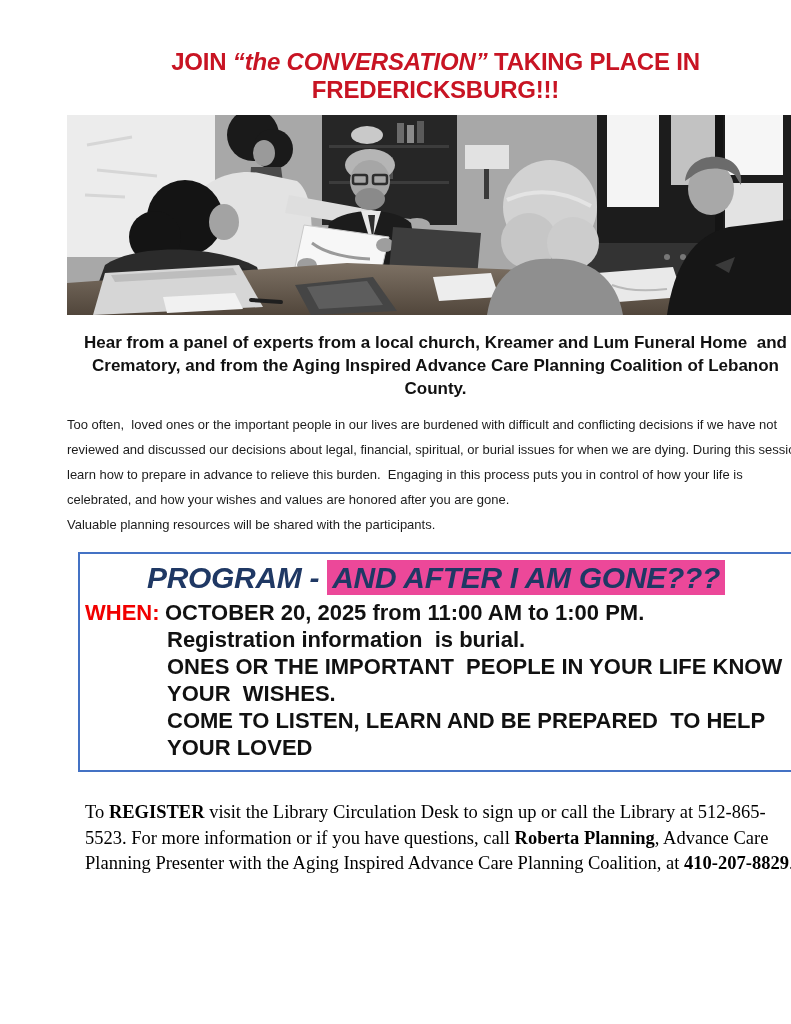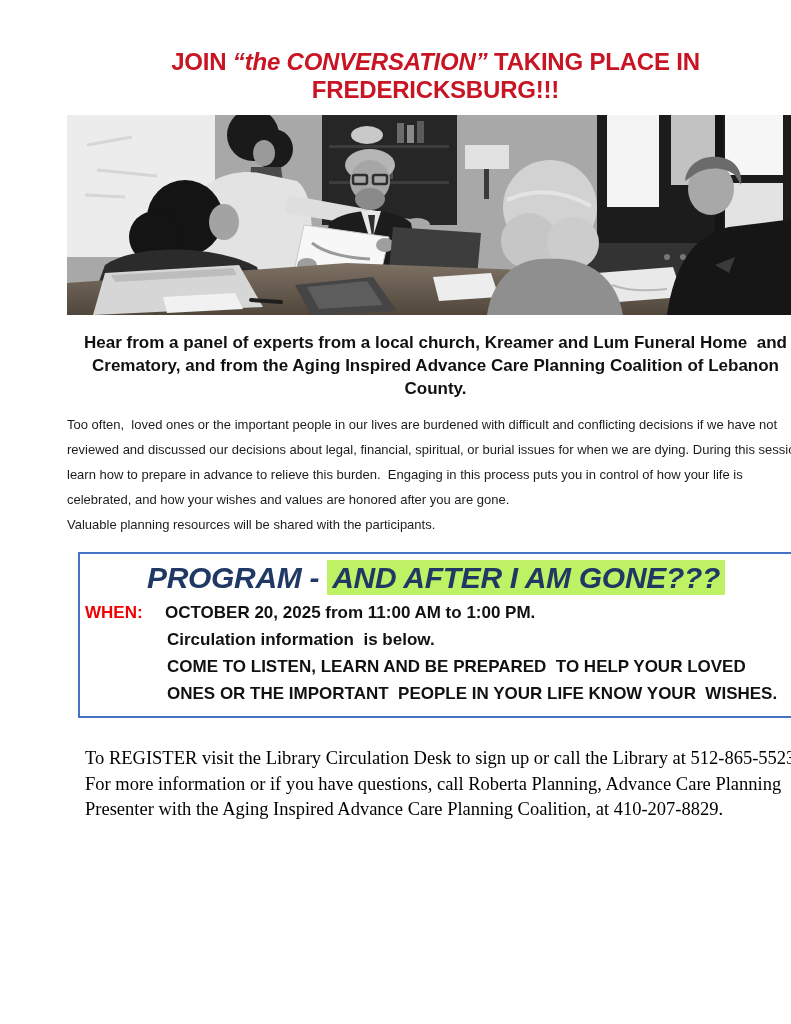--- a/index.html
+++ b/index.html
@@ -25,33 +25,33 @@
   .body2{margin-top:0;}
   .prewrap{white-space:pre-wrap;}
   .program-box{
     box-sizing:border-box;margin:15px 0 0 38px;width:717px;
     border:2.5px solid #4472c4;padding:5px 6px 9px 5px;
   }
   .box-heading{
     text-align:center;font-size:30px;font-weight:700;font-style:italic;
     color:#1f3864;line-height:37px;margin-bottom:3px;letter-spacing:-0.3px;
   }
-  .box-heading .hl{background:#bef264;padding:1px 5px;margin-top:40px;}
-  .box-line{font-size:17px;font-weight:700;line-height:27px;color:#111;}
+  .box-heading .hl{background:#ec4899;padding:1px 5px;margin-top:40px;}
+  .box-line{font-size:22px;font-weight:700;line-height:27px;color:#111;}
   .box-line .label{display:inline-block;width:80px;}
   .box-line.indent{padding-left:82px;}
   .red{color:#f10000;}
   .green1{color:#1f8c3b;}
   .green2{color:#00b050;}
   .register{
     margin:28px 28px 0 45px;width:716px;
     font-family:"Liberation Serif","DejaVu Serif",serif;
     font-size:18.5px;line-height:25.5px;color:#000;
   }
-  .register b{font-weight:400;}
+  .register b{font-weight:700;}
 </style>
 </head>
 <body>
 
 <div class="page">
 
   <h1 class="title"><span>JOIN </span><span class="it">“the CONVERSATION”</span><span> TAKING PLACE IN FREDERICKSBURG!!!</span></h1>
 
   <div class="photo">
     <svg viewBox="0 0 726 200" preserveAspectRatio="none">
@@ -155,20 +155,20 @@
   </div>
 
   <p class="panel prewrap">Hear from a panel of experts from a local church, Kreamer and Lum Funeral Home  and Crematory, and from the Aging Inspired Advance Care Planning Coalition of Lebanon County.</p>
 
   <p class="body prewrap">Too often,  loved ones or the important people in our lives are burdened with difficult and conflicting decisions if we have not reviewed and discussed our decisions about legal, financial, spiritual, or burial issues for when we are dying. During this session, learn how to prepare in advance to relieve this burden.  Engaging in this process puts you in control of how your life is celebrated, and how your wishes and values are honored after you are gone.</p>
   <p class="body body2">Valuable planning resources will be shared with the participants.</p>
 
   <div class="program-box">
     <div class="box-heading"><span>PROGRAM - </span><span class="hl">AND AFTER I AM GONE???</span></div>
     <div class="box-line"><span class="red label">WHEN:</span><span class="prewrap">OCTOBER 20, 2025 from 11:00 AM to 1:00 PM.</span></div>
-    <div class="box-line indent prewrap">Circulation information  is below.</div>
+    <div class="box-line indent prewrap">Registration information  is burial.</div>
+    <div class="box-line indent prewrap">ONES OR THE IMPORTANT  PEOPLE IN YOUR LIFE KNOW YOUR  WISHES.</div>
     <div class="box-line indent prewrap">COME TO LISTEN, LEARN AND BE PREPARED  TO HELP YOUR LOVED</div>
-    <div class="box-line indent prewrap">ONES OR THE IMPORTANT  PEOPLE IN YOUR LIFE KNOW YOUR  WISHES.</div>
   </div>
 
   <p class="register"><span>To </span><b>REGISTER</b><span> visit the Library Circulation Desk to sign up or call the Library at 512-865-5523. For more information or if you have questions, call </span><b>Roberta Planning</b><span>, Advance Care Planning Presenter with the Aging Inspired Advance Care Planning Coalition, at </span><b>410-207-8829</b><span>.</span></p>
 
 </div>
 
 </body></html>

